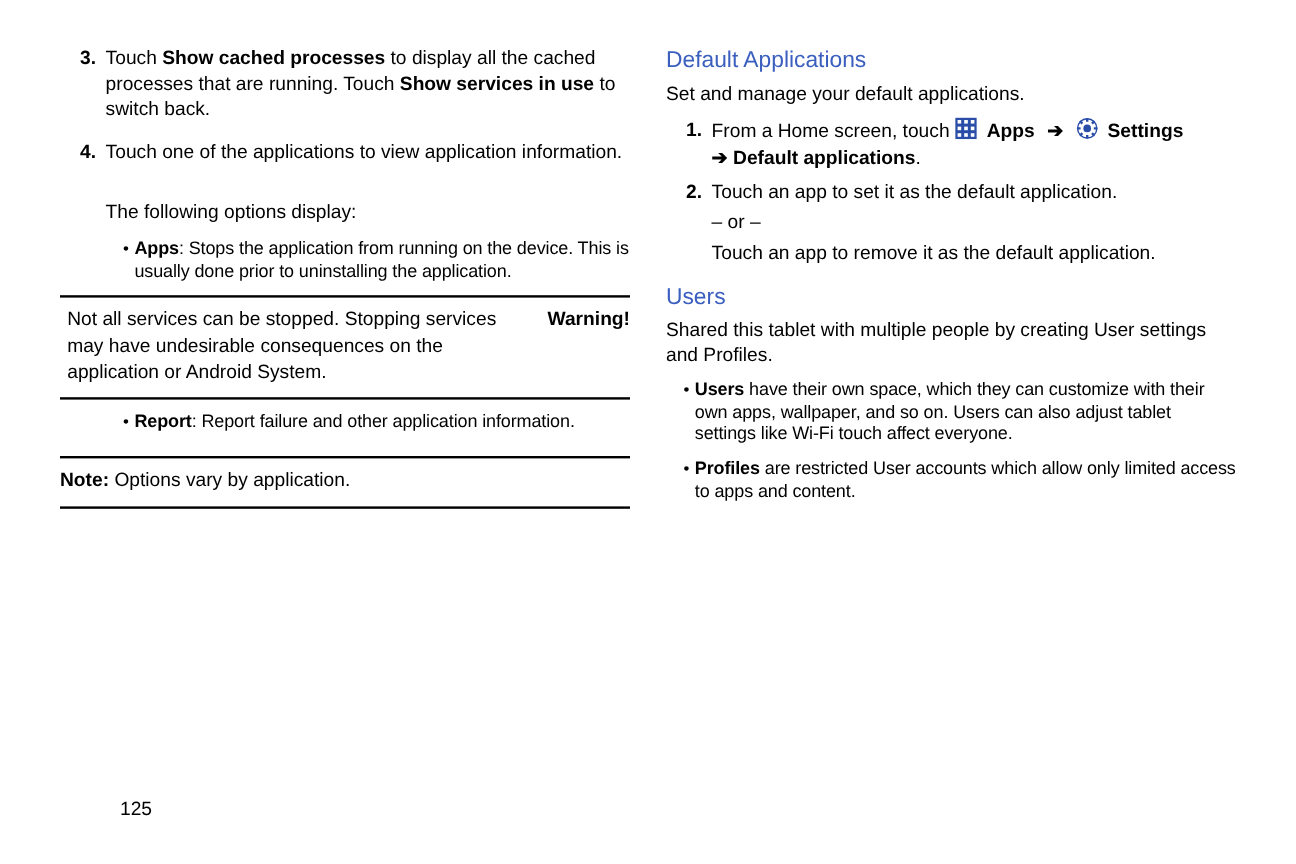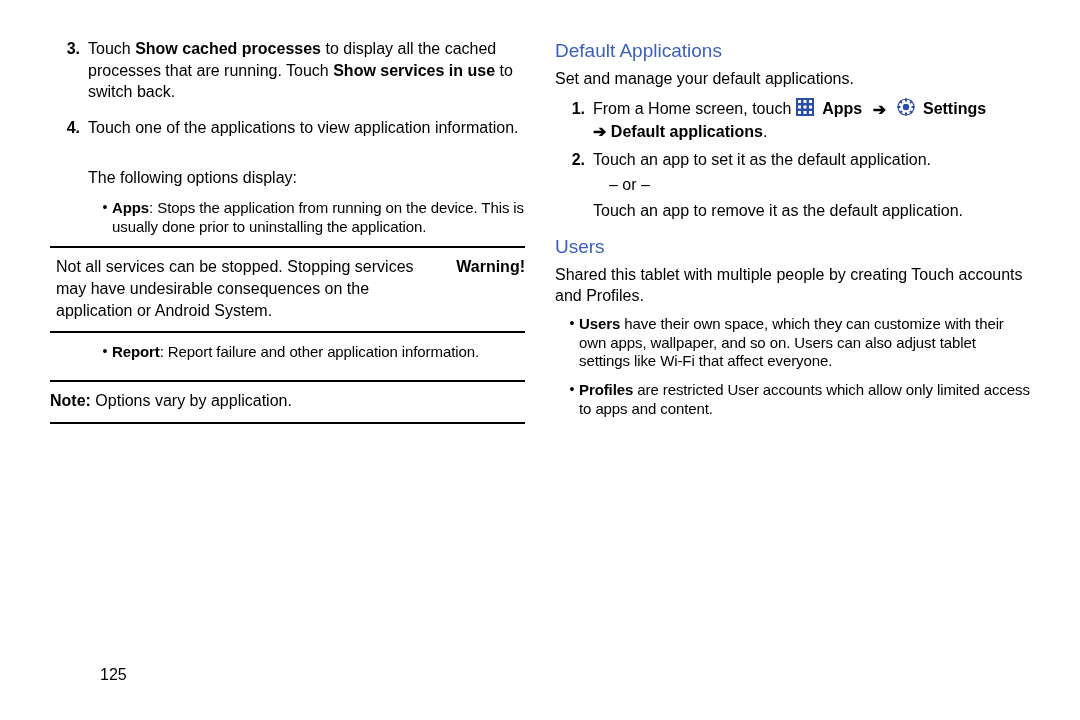--- a/index.html
+++ b/index.html
@@ -137,32 +137,32 @@
         <b style="margin-left:4px;"><span>Settings</span></b>
         <br>
         <b><span>➔ </span><span>Default applications</span></b><span>.</span>
       </div>
     </div>
 
     <div class="num-item txt" style="margin-bottom:4px;">
       <div class="n">2.</div>
       <div class="b">
         <div>Touch an app to set it as the default application.</div>
-        <div style="margin:4px 16px;">– or –</div>
+        <div style="margin:4px 0;">– or –</div>
         <div>Touch an app to remove it as the default application.</div>
       </div>
     </div>
 
     <div class="section-h" style="margin-top:14px;">Users</div>
-    <div class="txt" style="margin-bottom:8px;">Shared this tablet with multiple people by creating Touch accounts and Profiles.</div>
+    <div class="txt" style="margin-bottom:8px;">Shared this tablet with multiple people by creating User settings and Profiles.</div>
 
     <div class="bul-item cond" style="margin-left:10px;">
       <div class="dot">•</div>
       <div class="b">
-        <b>Users</b><span> have their own space, which they can customize with their own apps, wallpaper, and so on. Users can also adjust tablet settings like Wi-Fi that affect everyone.</span>
+        <b>Users</b><span> have their own space, which they can customize with their own apps, wallpaper, and so on. Users can also adjust tablet settings like Wi-Fi touch affect everyone.</span>
       </div>
     </div>
     <div class="bul-item cond" style="margin-left:10px; margin-top:10px;">
       <div class="dot">•</div>
       <div class="b">
         <b>Profiles</b><span> are restricted User accounts which allow only limited access to apps and content.</span>
       </div>
     </div>
 
   </div>

